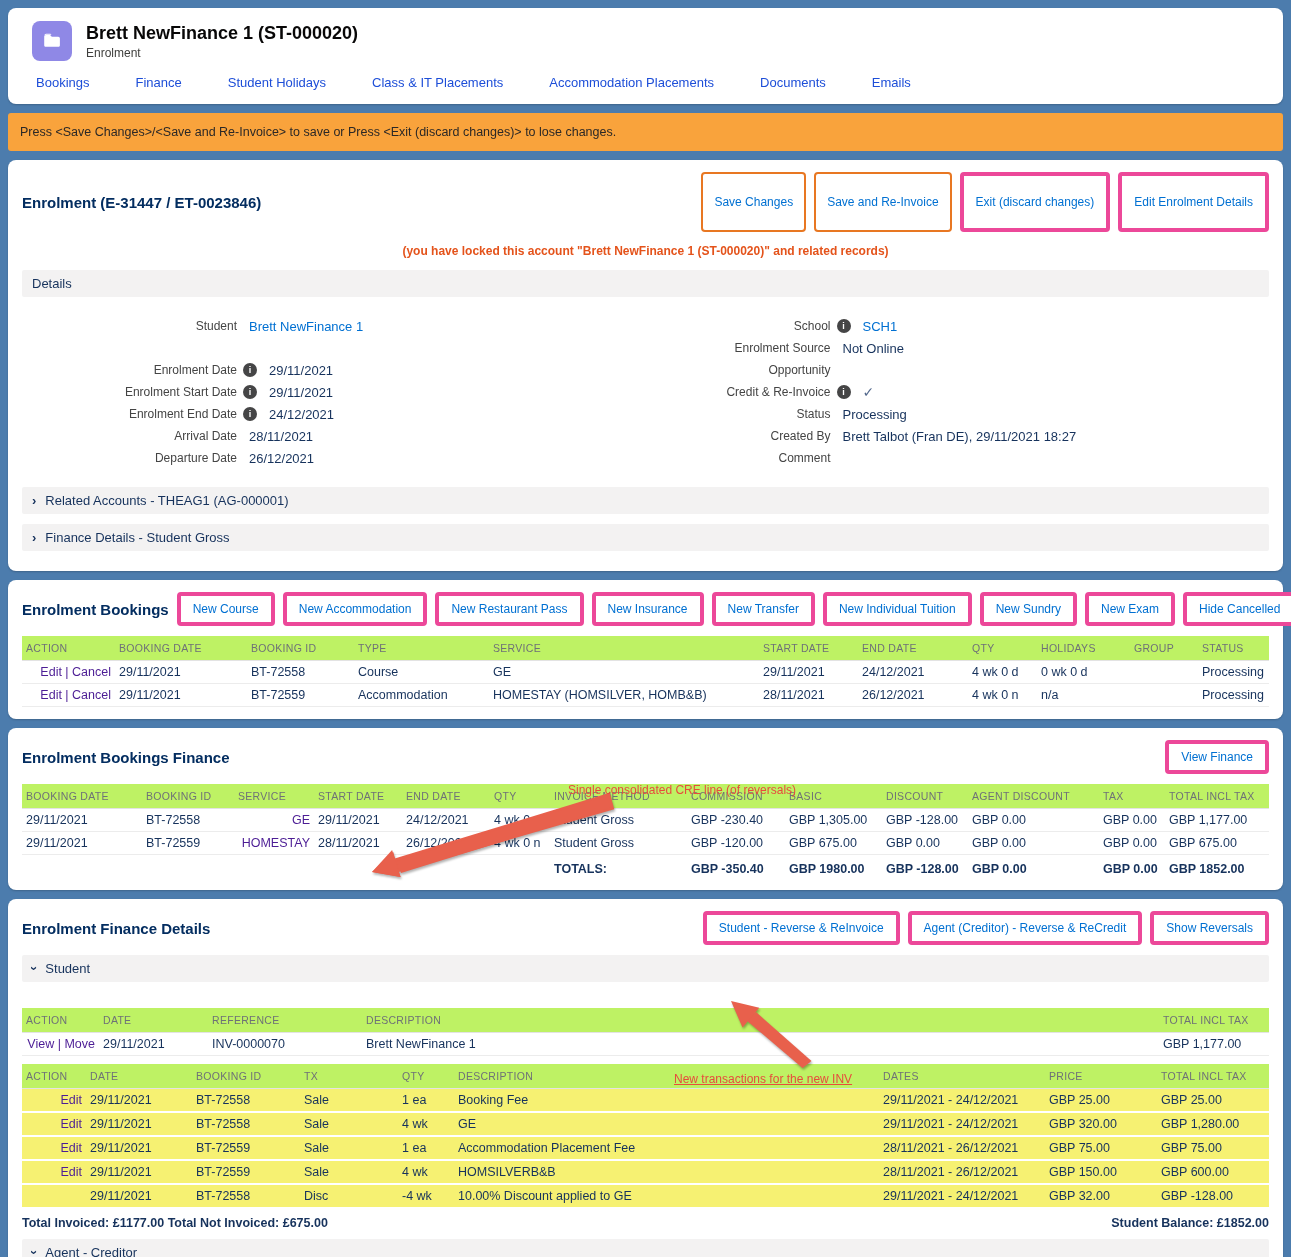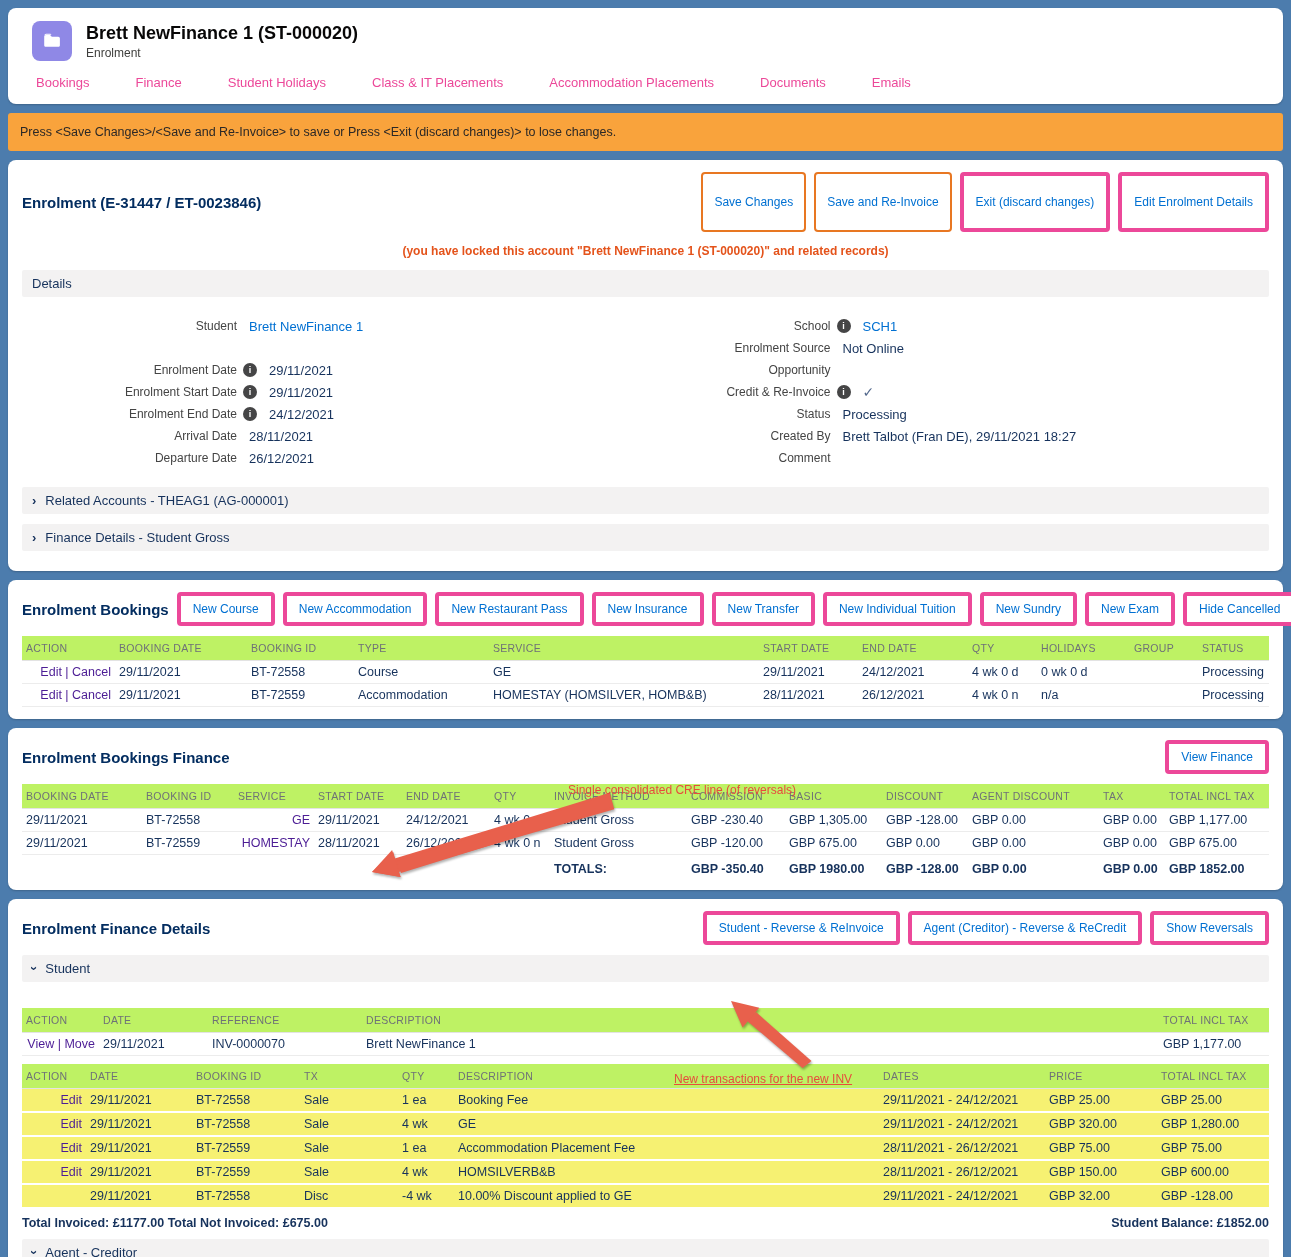--- a/index.html
+++ b/index.html
@@ -13,21 +13,21 @@
   }
   .card { background:#fff; border-radius:8px; margin:0 8px 9px; box-shadow:0 1px 2px rgba(0,0,0,.2); }
   .card.first { margin-top:8px; }
 
   
   .hdr { display:flex; align-items:center; gap:14px; padding:13px 16px 4px 24px; }
   .tile { width:40px; height:40px; border-radius:8px; background:#8f88e6; display:flex; align-items:center; justify-content:center; flex:0 0 40px; }
   .htitle { font-size:18px; font-weight:700; color:#080707; }
   .hsub { font-size:12px; color:#3e3e3c; margin-top:2px; }
   .tabs { display:flex; gap:46px; padding:10px 20px 14px 28px; }
-  .tabs span { color:#ec4899; font-size:13px; cursor:pointer; }
+  .tabs span { color:#1d4ed8; font-size:13px; cursor:pointer; }
 
   
   .banner { background:#f9a33c; border-radius:3px; margin:0 8px 9px; padding:12px 12px; font-size:12.5px; color:#2b2826; }
 
   
   .cardhead { display:flex; align-items:center; justify-content:space-between; padding:12px 14px 10px; }
   .cardtitle { font-size:15px; font-weight:700; color:#032d60; white-space:nowrap; }
   .btnrow { display:flex; justify-content:flex-end; flex-wrap:nowrap; }
   .btn { background:#fff; border:4px solid #ec4899; color:#0070d2; font-size:12px; padding:6px 12px; border-radius:4px; margin-left:8px; font-family:inherit; white-space:nowrap; cursor:pointer; }
   .btn.orange { border:2px solid #e87722; padding:21px 11px; }

